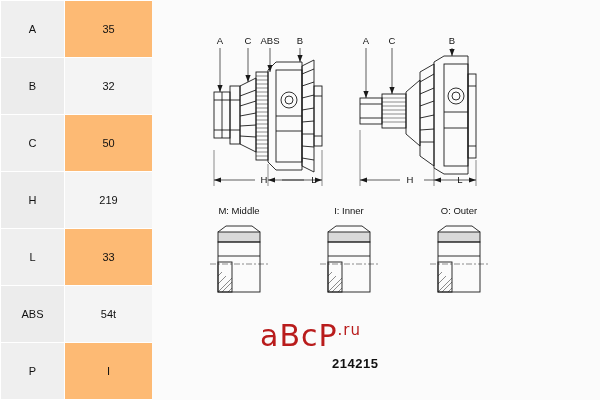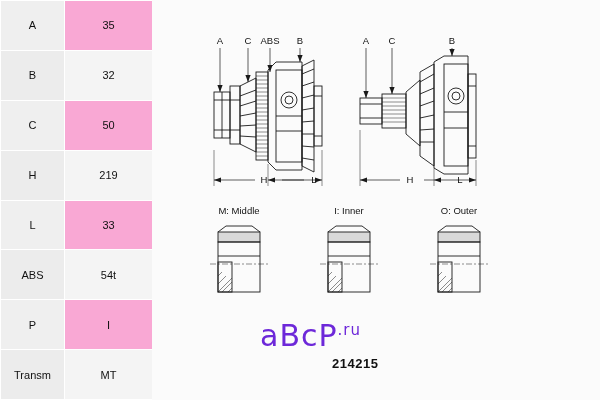--- a/index.html
+++ b/index.html
@@ -26,38 +26,38 @@
     vertical-align:middle;
     color:#111;
     padding:0;
   }
   #spec-table td.k {
     width:64px;
     background:#efefef;
   }
   #spec-table td.v {
     width:88px;
-    background:#f9a8d4;
+    background:#fdba74;
   }
   #spec-table tr:nth-child(even) td.k { background:#ececec; }
   #spec-table tr:nth-child(even) td.v { background:#f4f4f4; }
 
   
   #drawing {
     position:absolute; left:152px; top:0; width:448px; height:400px;
     background:#fbfbfb;
   }
   #drawing svg { display:block; }
 
   .wm {
     position:absolute;
     left:108px; top:318px;
     font-size:30px;
     letter-spacing:1px;
-    color:#6d28d9;
+    color:#b91c1c;
     font-family:"DejaVu Sans", sans-serif;
     user-select:none;
   }
   .wm .ru { font-size:15px; vertical-align:super; }
 
   .partno {
     position:absolute;
     left:180px; top:356px;
     font-size:13px;
     font-weight:bold;
@@ -95,24 +95,20 @@
         <td class="k">L</td>
         <td class="v">33</td>
       </tr>
       <tr>
         <td class="k">ABS</td>
         <td class="v">54t</td>
       </tr>
       <tr>
         <td class="k">P</td>
         <td class="v">I</td>
-      </tr>
-      <tr>
-        <td class="k">Transm</td>
-        <td class="v">MT</td>
       </tr>
     </tbody>
   </table>
 
   <div id="drawing">
 
     <svg width="448" height="400" viewBox="0 0 448 400">
       <g fill="none" stroke="#1a1a1a" stroke-width="0.9">
 
         <g>

